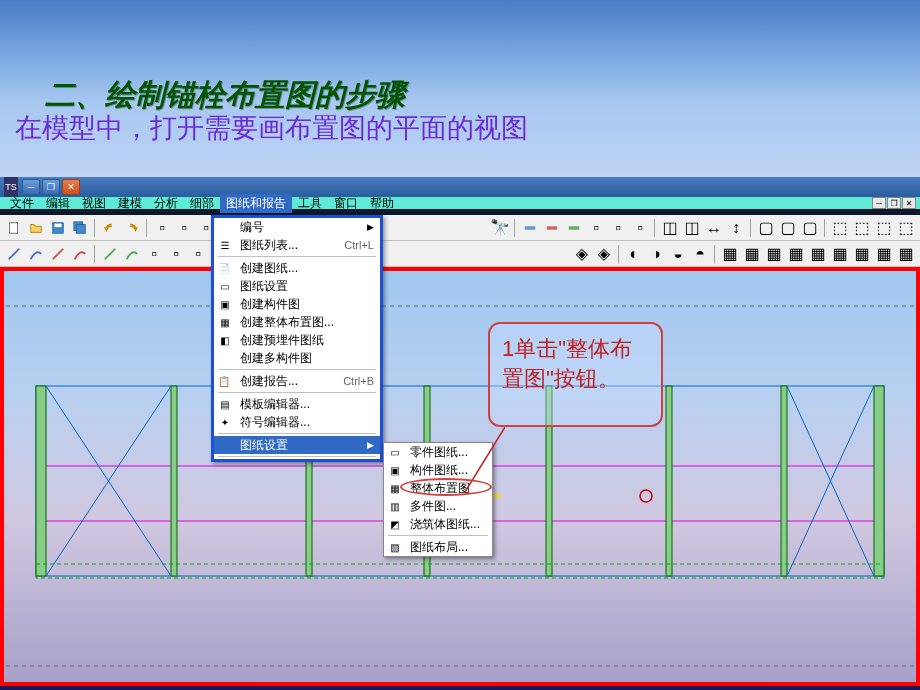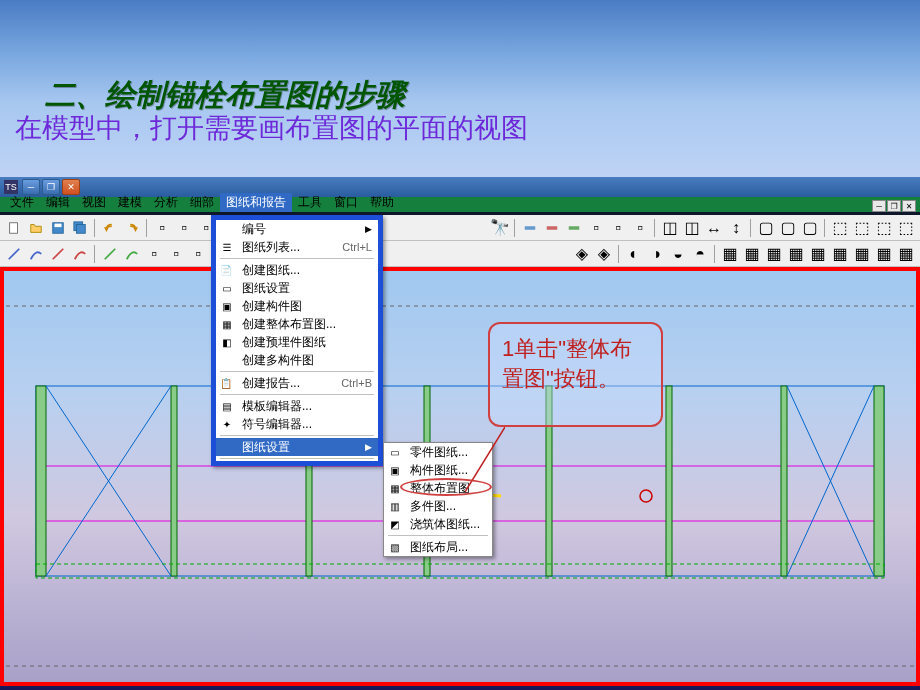--- a/index.html
+++ b/index.html
@@ -1,36 +1,36 @@
 <!DOCTYPE html>
 <html><head>
   <meta charset="utf-8">
   <style>
     * { margin: 0; padding: 0; box-sizing: border-box; }
     body { width: 920px; height: 690px; font-family: "SimSun", "Microsoft YaHei", sans-serif; overflow: hidden; background: linear-gradient(180deg, #4a7cc4 0%, #7aa8e0 8%, #a8c8f0 15%, #c8d8f8 30%, #d8d0e8 50%, #a8a0d0 75%, #282878 95%, #181858 100%); position: relative; }
     .slide-title { position: absolute; top: 55px; left: 45px; font-size: 30px; font-weight: bold; color: #005500; text-shadow: 1px 1px 0 rgba(0,0,0,0.3); font-style: italic; margin-top: 20px; }
     .slide-subtitle { position: absolute; top: 110px; left: 15px; font-size: 27px; color: #6d28d9; }
     .app-window { position: absolute; top: 177px; left: 0; width: 920px; height: 483px; }
     .titlebar { height: 20px; background: linear-gradient(180deg, #4a7cc0, #2a5ca0); display: flex; align-items: center; padding: 0 4px; color: #fff; font-size: 11px; font-family: "Tahoma", sans-serif; }
-    .titlebar-icon { width: 14px; height: 14px; background: #336; margin-right: 4px; display: flex; align-items: center; justify-content: center; font-size: 9px; }
+    .titlebar-icon { width: 14px; height: 20px; background: #336; margin-right: 4px; display: flex; align-items: center; justify-content: center; font-size: 9px; }
     .titlebar-text { flex: 1; }
     .window-controls { display: flex; gap: 2px; }
     .win-btn { width: 18px; height: 16px; background: linear-gradient(180deg, #6a9ce0, #3a6cb0); border: 1px solid #2a5c90; border-radius: 2px; display: flex; align-items: center; justify-content: center; font-size: 9px; color: #fff; cursor: pointer; }
     .win-btn.close { background: linear-gradient(180deg, #e08050, #d05020); border-color: #a04010; }
-    .menubar { height: 18px; background: #15803d; display: flex; align-items: flex-end; padding: 0 4px; border-bottom: 3px solid #0f172a; font-size: 12px; }
+    .menubar { height: 18px; background: #5eead4; display: flex; align-items: center; padding: 0 4px; border-bottom: 6px solid #0f172a; font-size: 12px; }
     .menu-item { padding: 1px 6px; cursor: pointer; }
     .menu-item.active { background: #316ac5; color: #fff; }
     .mdi-controls { margin-left: auto; display: flex; gap: 1px; }
     .mdi-btn { width: 14px; height: 12px; border: 1px solid #888; background: #e8e8e8; font-size: 8px; display: flex; align-items: center; justify-content: center; cursor: pointer; }
     .toolbar-row { height: 26px; background: #f0f0f0; display: flex; align-items: center; padding: 0 3px; border-bottom: 1px solid #c0c0c0; gap: 0; }
     .tb-btn { width: 20px; height: 20px; margin: 0 1px; display: flex; align-items: center; justify-content: center; cursor: pointer; border: 1px solid transparent; }
     .tb-sep { width: 2px; height: 18px; border-left: 1px solid #a0a0a0; margin: 0 3px; }
     .canvas-area { position: relative; height: 419px; background: linear-gradient(180deg, #a0c8f0 0%, #b8d0f0 30%, #d0c8e0 60%, #a8a0c8 100%); border: 4px solid #ff0000; }
     .drawing { position: absolute; top: 0; left: 0; width: 100%; height: 100%; }
-    .dropdown-menu { position: absolute; top: 215px; left: 211px; width: 172px; background: #fff; border: 5px solid #1d4ed8; box-shadow: 2px 2px 4px rgba(0,0,0,0.4); font-size: 12px; z-index: 10; }
+    .dropdown-menu { position: absolute; top: 215px; left: 211px; width: 172px; background: #fff; border: 3px solid #1d4ed8; box-shadow: 2px 2px 4px rgba(0,0,0,0.4); font-size: 12px; z-index: 10; }
     .dd-item { display: flex; align-items: center; height: 18px; padding: 0 6px 0 2px; cursor: pointer; }
     .dd-item.highlighted { background: #316ac5; color: #ffffff; }
     .dd-icon { width: 18px; height: 16px; margin-right: 6px; display: flex; align-items: center; justify-content: center; font-size: 10px; }
     .dd-label { flex: 1; }
     .dd-shortcut { color: #666; font-size: 11px; }
     .dd-arrow { font-size: 9px; margin-left: 4px; }
     .dd-sep { height: 1px; background: #c0c0c0; margin: 2px 4px; }
     .submenu { position: absolute; top: 442px; left: 383px; width: 110px; background: #fff; border: 1px solid #888; box-shadow: 2px 2px 4px rgba(0,0,0,0.4); font-size: 12px; z-index: 11; }
     .callout-box { position: absolute; top: 322px; left: 488px; width: 175px; height: 105px; border: 2px solid #d04040; border-radius: 12px; background: rgba(200,220,255,0.4); padding: 10px 12px; font-size: 22px; color: #c02020; z-index: 12; }
     .callout-line { position: absolute; top: 427px; left: 465px; width: 40px; height: 65px; z-index: 11; }

